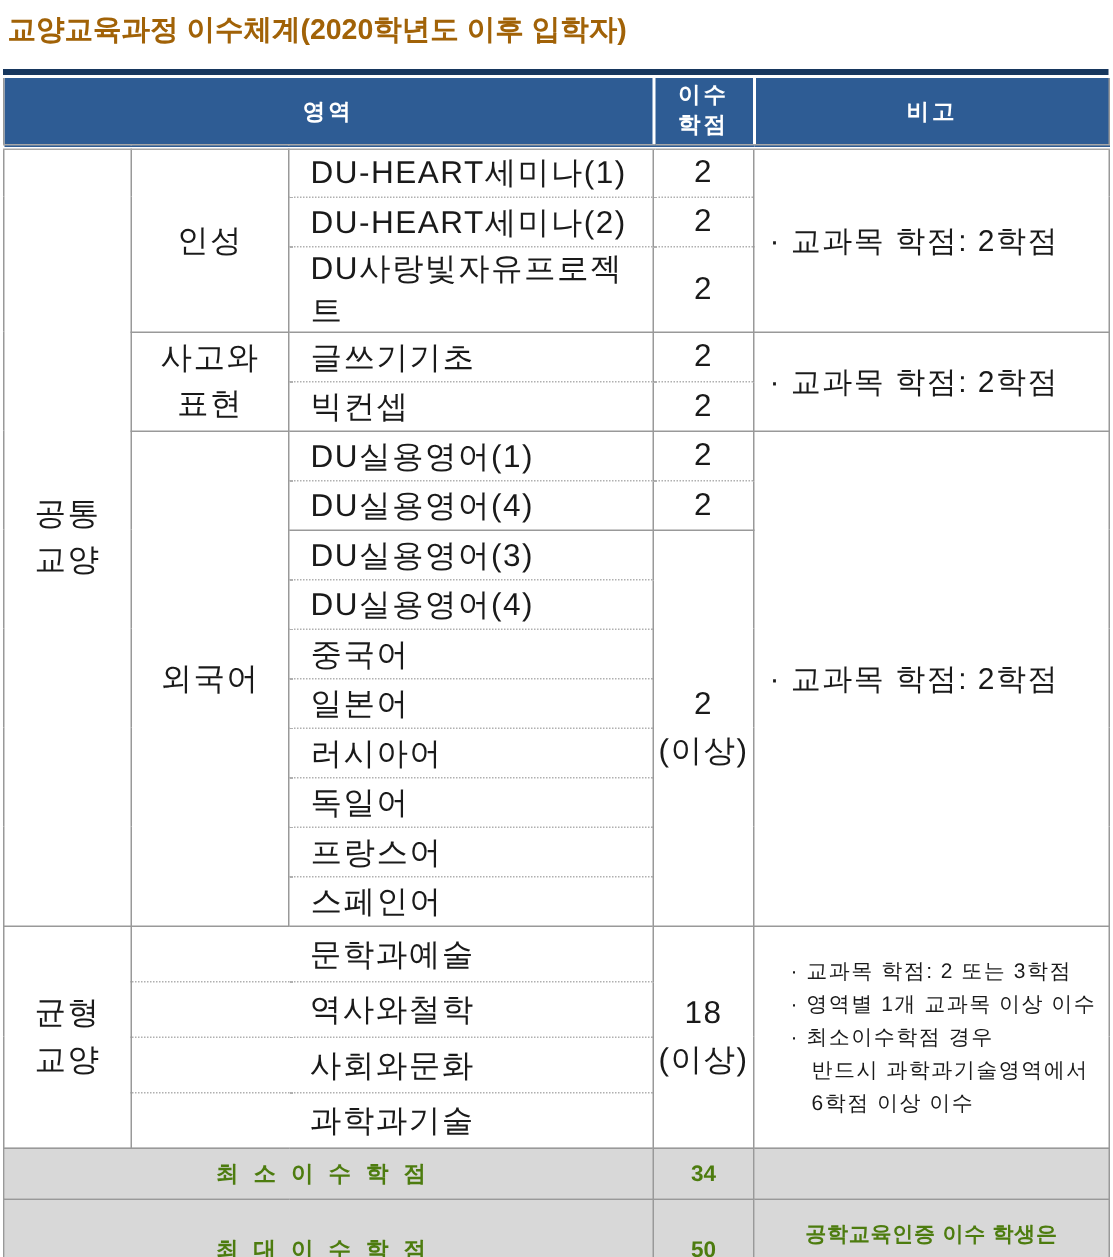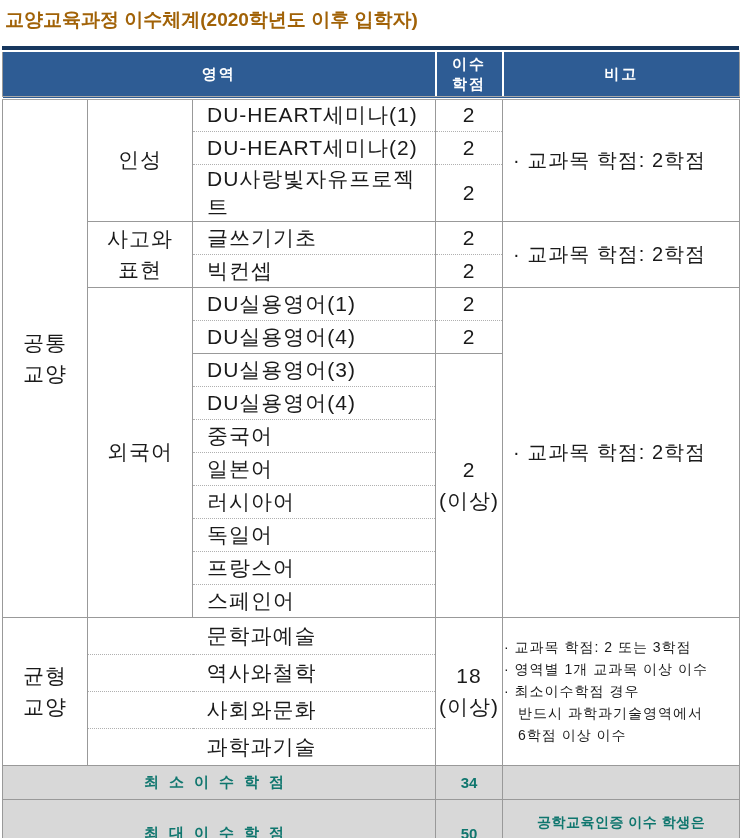--- a/index.html
+++ b/index.html
@@ -61,28 +61,28 @@
   }
   td.dot { border-bottom: 1px dotted #B0B0B0; }
   tr.r33 { height: 33px; }
   tr.r37 { height: 37px; }
   td.group, td.cat { text-align: center; }
   td.group .stack, td.cat .stack, td.credit .stack { line-height: 1.5; }
   td.course { text-align: left; padding-left: 14px; }
   td.credit { text-align: center; }
   td.area   { text-align: center; }
   td.remark { text-align: left; padding-left: 10px; font-size: 20px; }
-  td.remark-multi { padding-left: 1px; font-size: 14px; }
+  td.remark-multi { padding-left: 24px; font-size: 14px; }
   td.remark-multi div { line-height: 1.58; white-space: nowrap; }
   td.remark-multi div.indent { padding-left: 14px; }
   
   tr.foot td {
     background: #D8D8D8;
     font-weight: bold;
-    color: #0f766e;
+    color: #4d7c0f;
   }
   tr.foot-min { height: 34px; }
   tr.foot-max { height: 52px; }
   td.foot-label { text-align: center; letter-spacing: 10px; font-size: 15px; }
   td.foot-value { text-align: center; letter-spacing: 0; font-size: 15px; }
   td.foot-remark { text-align: center; font-size: 14px; letter-spacing: 0.5px; }
   td.foot-remark div { line-height: 1.55; margin-top: 12px; }
 </style>
 </head>
 <body>

